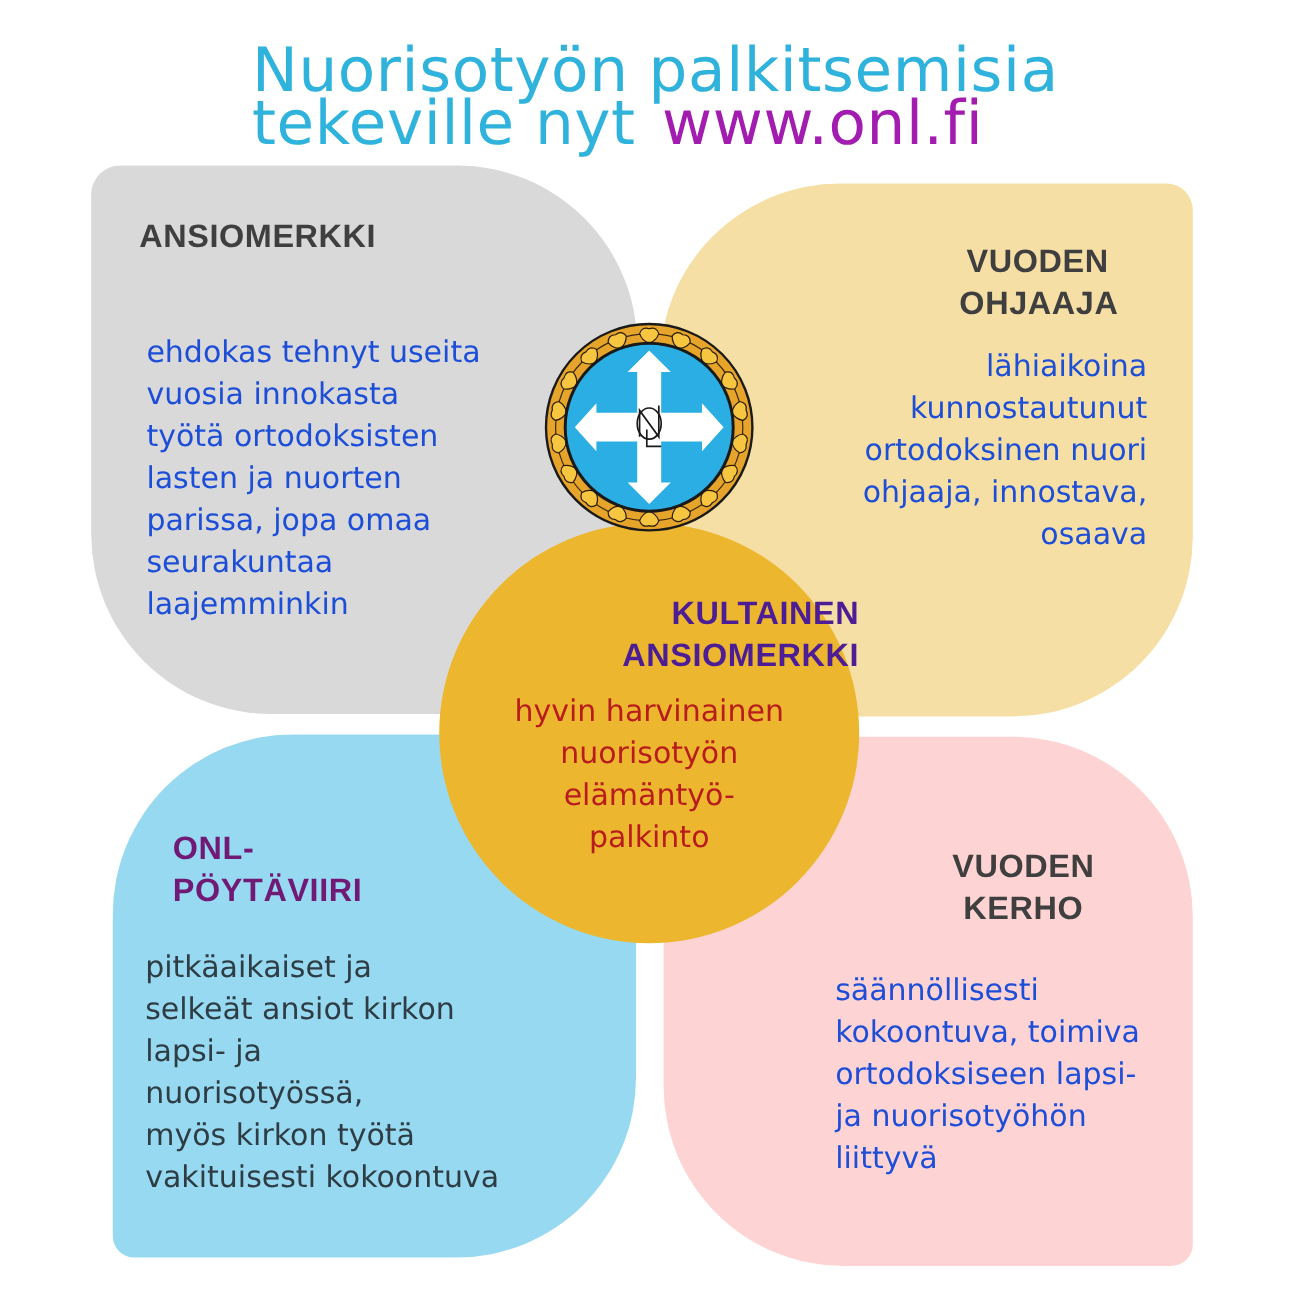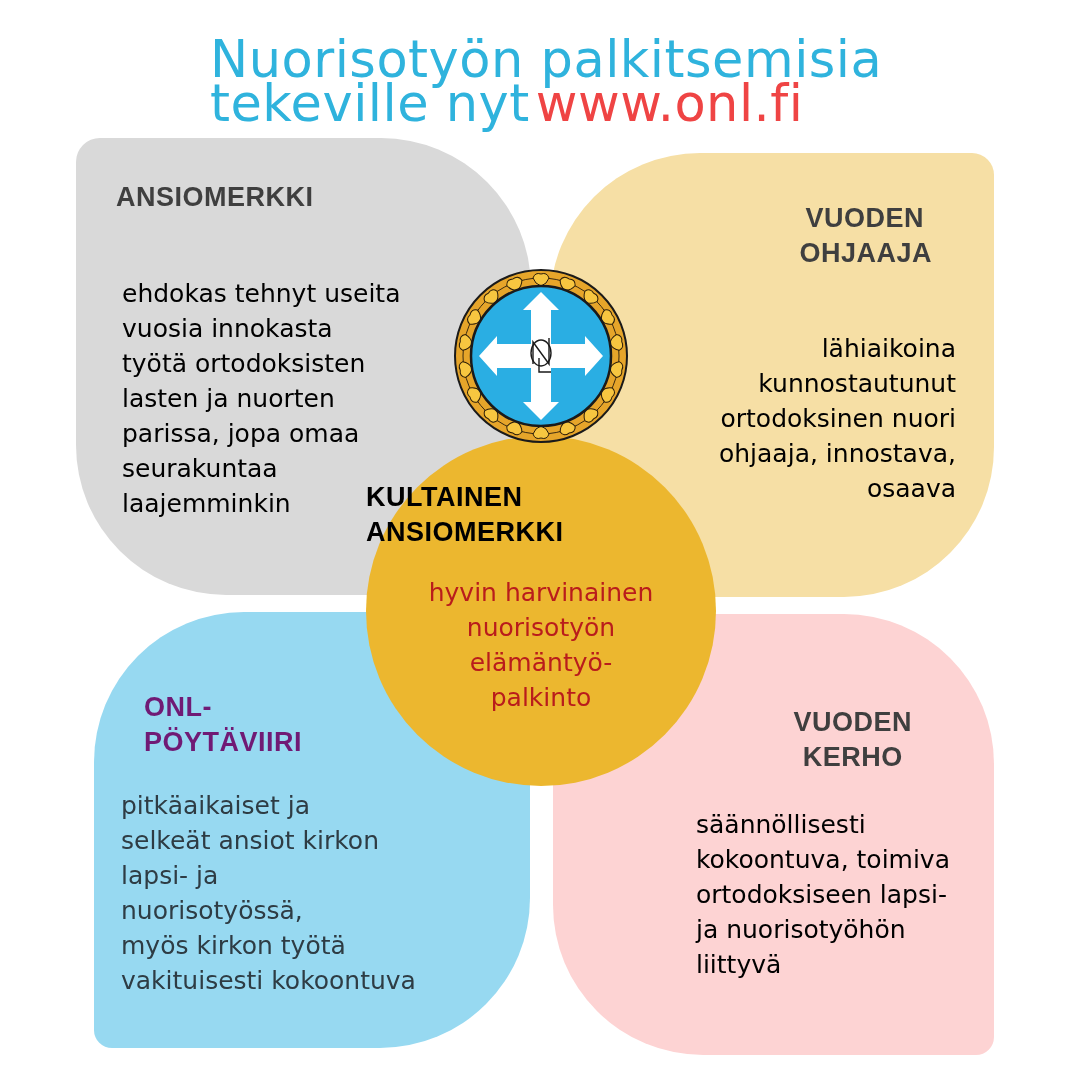--- a/index.html
+++ b/index.html
@@ -1,37 +1,37 @@
 <!DOCTYPE html>
 <html><head>
 <meta charset="utf-8">
 <style>
   html, body { margin:0; padding:0; }
   body { width:1080px; height:1080px; background:#ffffff; position:relative; overflow:hidden;
          font-family:"DejaVu Sans", sans-serif; }
   .title { position:absolute; left:210px; top:38px; font-family:"DejaVu Sans", sans-serif;
            font-size:51px; line-height:44px; color:#2fb3dd; letter-spacing:0.5px; font-weight:normal; }
   .title .line2 { display:block; }
-  .url { color:#ef4444; margin-left:6px; }
+  .url { color:#a21caf; margin-left:22px; }
   .card { position:absolute; box-sizing:border-box; }
   .gray { left:76px; top:138px; width:455px; height:457px; background:#d9d9d9;
           border-radius:24px 150px 20px 150px; }
   .beige { left:550px; top:153px; width:444px; height:444px; background:#f6dfa5;
            border-radius:150px 22px 150px 22px; }
   .blue { left:94px; top:612px; width:436px; height:436px; background:#97d9f1;
           border-radius:150px 20px 150px 18px; }
   .pink { left:553px; top:614px; width:441px; height:441px; background:#fdd3d3;
           border-radius:22px 150px 18px 150px; }
   .head { position:absolute; font-family:"Liberation Sans", sans-serif; font-weight:bold;
           font-size:27px; line-height:35px; color:#3f3f3f; letter-spacing:0.5px; }
   .body { position:absolute; font-family:"DejaVu Sans", sans-serif; font-size:25px; line-height:35px;
-          color:#000000; white-space:pre-line; }
+          color:#1d4ed8; white-space:pre-line; }
   .gold { position:absolute; left:366px; top:436px; width:350px; height:350px; border-radius:50%;
           background:#ecb72f; }
-  .gold .head { left:0; width:350px; text-align:left; top:44px; color:#000000; }
+  .gold .head { left:0; width:350px; text-align:right; top:58px; color:#4c1d95; }
   .gold .body { left:0; width:350px; text-align:center; top:139px; color:#b91c1c; }
   .logo { position:absolute; left:453px; top:268px; width:176px; height:176px; }
 </style>
 </head>
 <body>
 
 <div class="title">
   <span>Nuorisotyön palkitsemisia</span>
   <span class="line2"><span>tekeville nyt</span><span class="url">www.onl.fi</span></span>
 </div>
@@ -47,21 +47,21 @@
 parissa, jopa omaa
 seurakuntaa
 laajemminkin</div>
 </div>
 
 <div class="card beige">
   <div class="head" style="right:62px; top:48px; text-align:left;">
     <div style="padding-left:6px;">VUODEN</div>
     <div>OHJAAJA</div>
   </div>
-  <div class="body" style="right:38px; top:134px; text-align:right;margin-top:44px;">lähiaikoina
+  <div class="body" style="right:38px; top:134px; text-align:right;">lähiaikoina
 kunnostautunut
 ortodoksinen nuori
 ohjaaja, innostava,
 osaava</div>
 </div>
 
 <div class="card blue">
   <div class="head" style="left:50px; top:78px; color:#701a75;">
     <div>ONL-</div>
     <div>PÖYTÄVIIRI</div>

